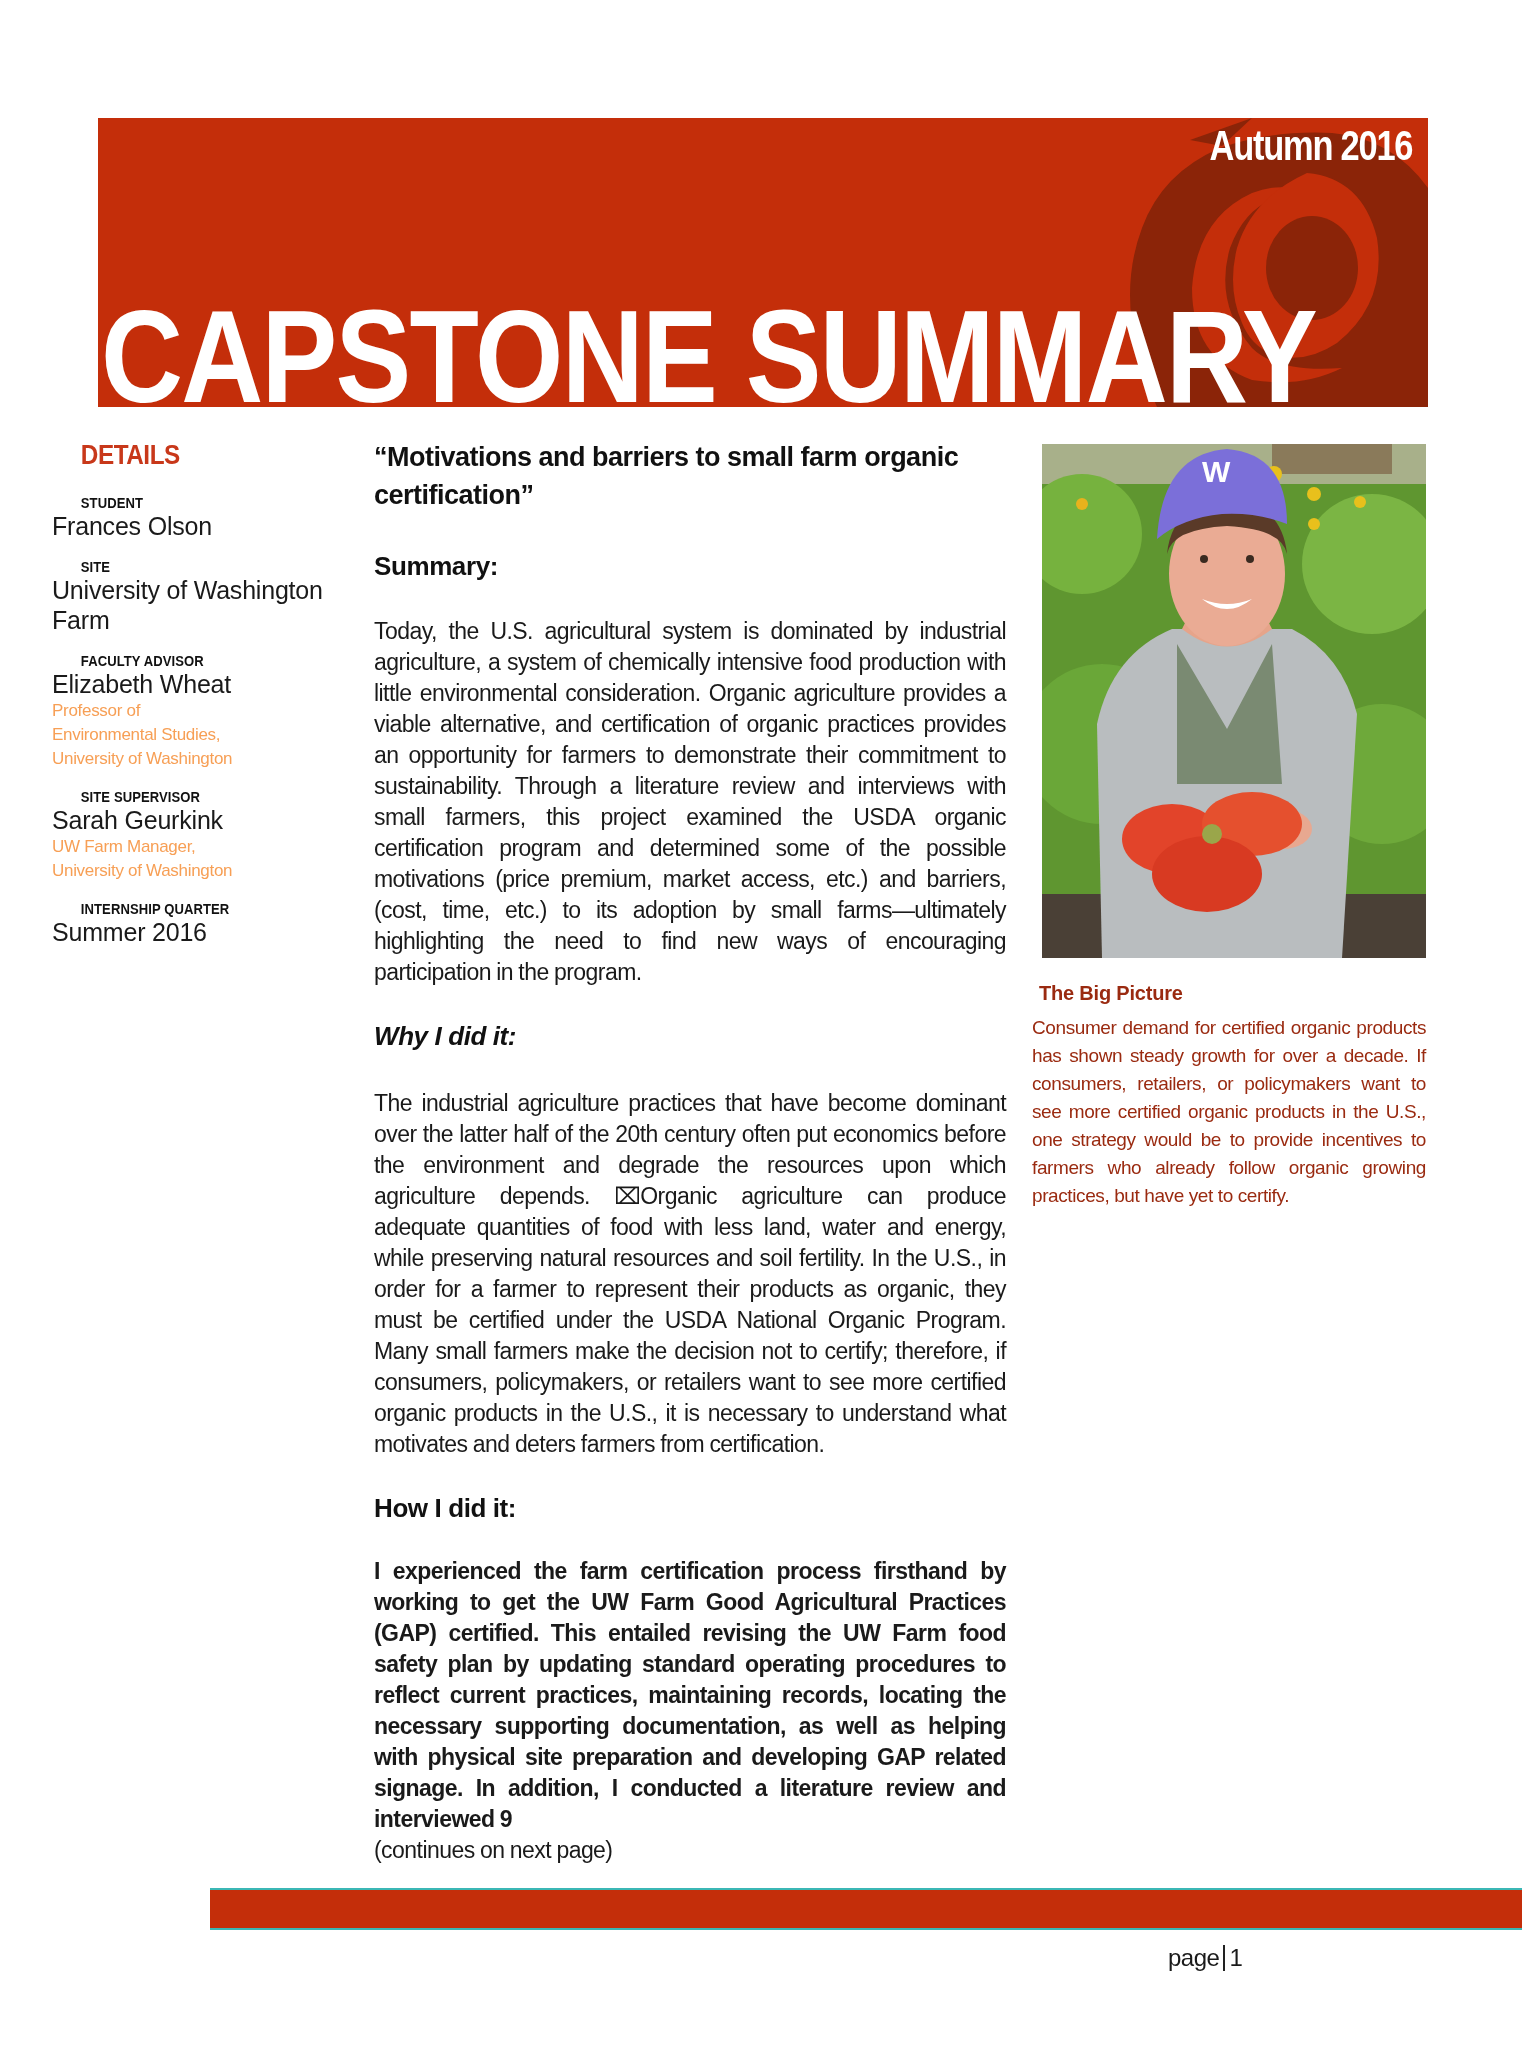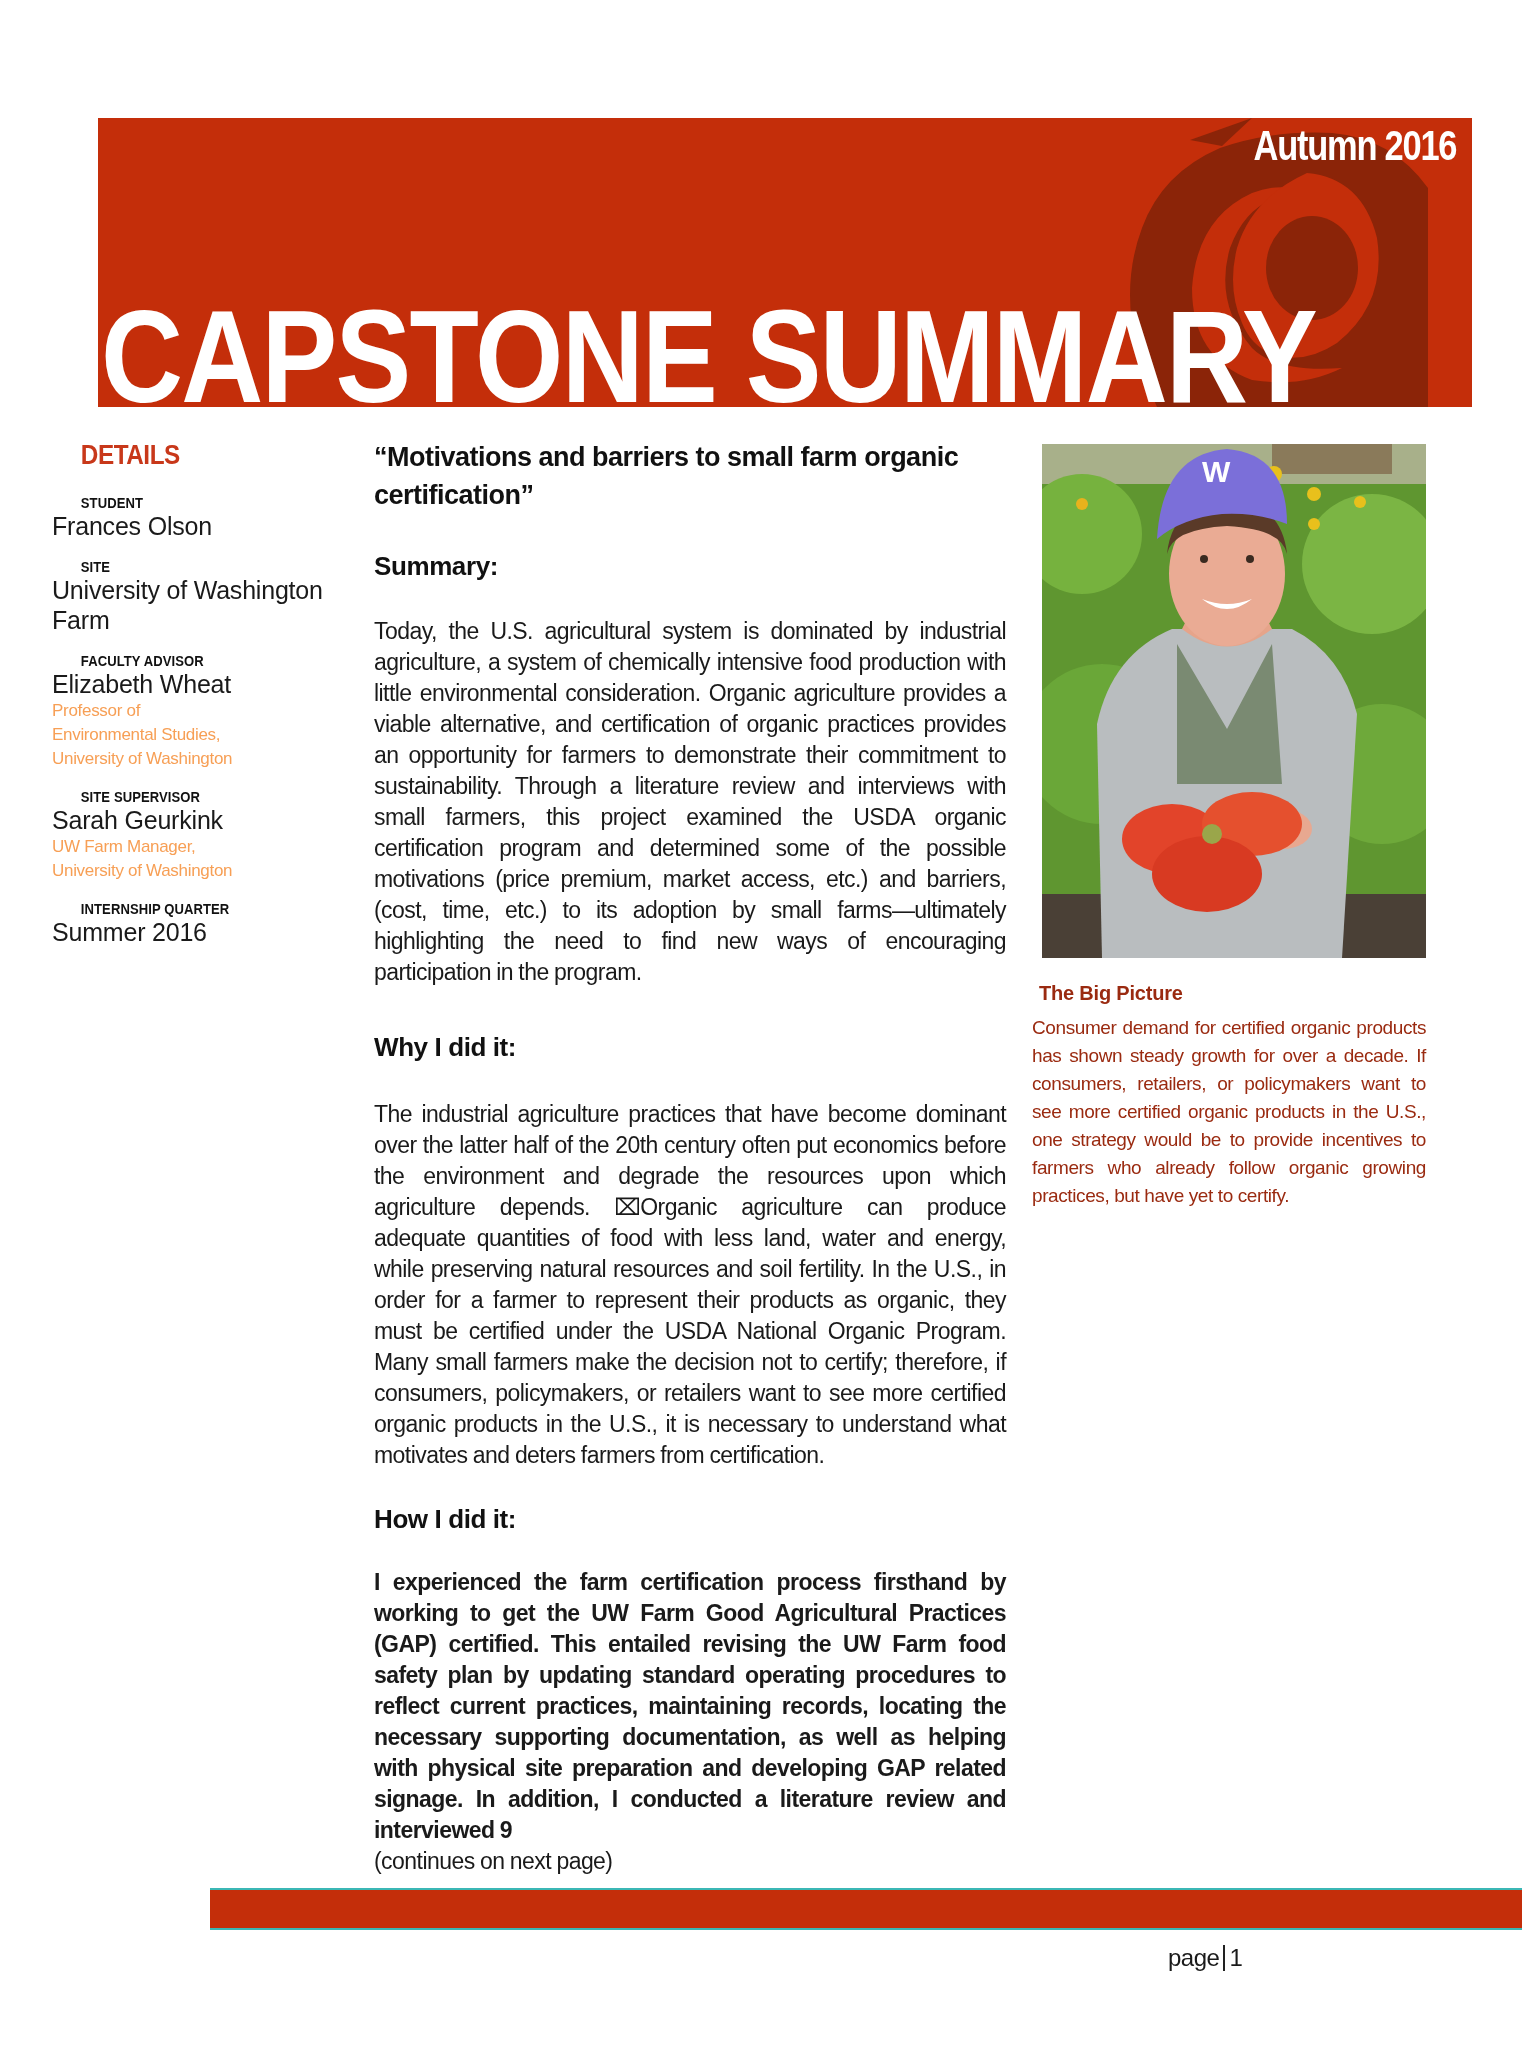--- a/index.html
+++ b/index.html
@@ -1,21 +1,21 @@
 <!DOCTYPE html>
 <html><head>
 <meta charset="utf-8">
 <style>
   html, body { margin: 0; padding: 0; background: #ffffff; }
   body { width: 1522px; height: 2047px; position: relative; overflow: hidden;
          font-family: "Liberation Sans", sans-serif; color: #1a1a1a; }
 
   
   .banner { position: absolute; left: 98px; top: 118px; width: 1330px; height: 289px;
-            background: #c42e0a; overflow: hidden; padding-left: 44px; }
+            background: #c42e0a; overflow: hidden; }
   .swirl { position: absolute; left: 1004px; top: 0; width: 326px; height: 289px; }
   .season { position: absolute; right: 16px; top: 4px; color: #ffffff;
             font-family: "Liberation Sans", sans-serif; font-weight: bold; font-size: 42px;
             letter-spacing: -1.5px; transform: scaleX(0.82); transform-origin: right top; }
   .title { position: absolute; left: 3px; bottom: -16px; color: #ffffff;
            font-family: "Liberation Sans", sans-serif; font-weight: bold; font-size: 132px;
            letter-spacing: -2px; line-height: 1; white-space: nowrap;
            transform: scaleX(0.86); transform-origin: left bottom; }
 
   
@@ -31,21 +31,21 @@
   
   .main { position: absolute; left: 374px; top: 438px; width: 632px; }
   .project-title { font-weight: bold; font-size: 27px; line-height: 38px; margin: 0;
                    letter-spacing: -0.5px; color: #111; }
   .section-heading { font-weight: bold; font-size: 26px; line-height: 32px; color: #111;
                      letter-spacing: -0.4px; margin: 0; }
   .body-text { font-size: 23px; line-height: 31px; text-align: justify; margin: 0;
                color: #1a1a1a; letter-spacing: -0.55px; word-spacing: -0.5px; }
   .s-summary-h { margin-top: 36px; }
   .s-summary-b { margin-top: 34px; }
-  .s-why-h { margin-top: 43px; }
+  .s-why-h { margin-top: 32px; font-style: italic; }
   .s-why-b { margin-top: 36px; }
   .s-how-h { margin-top: 32px; }
   .s-how-b { margin-top: 32px; font-weight: bold; }
 
   
   .photo { position: absolute; left: 1042px; top: 444px; width: 384px; height: 514px;
            overflow: hidden; background: #6ea33a; }
 
   
   .bigpic { position: absolute; left: 1032px; top: 972px; width: 394px; color: #9a2a10; }

